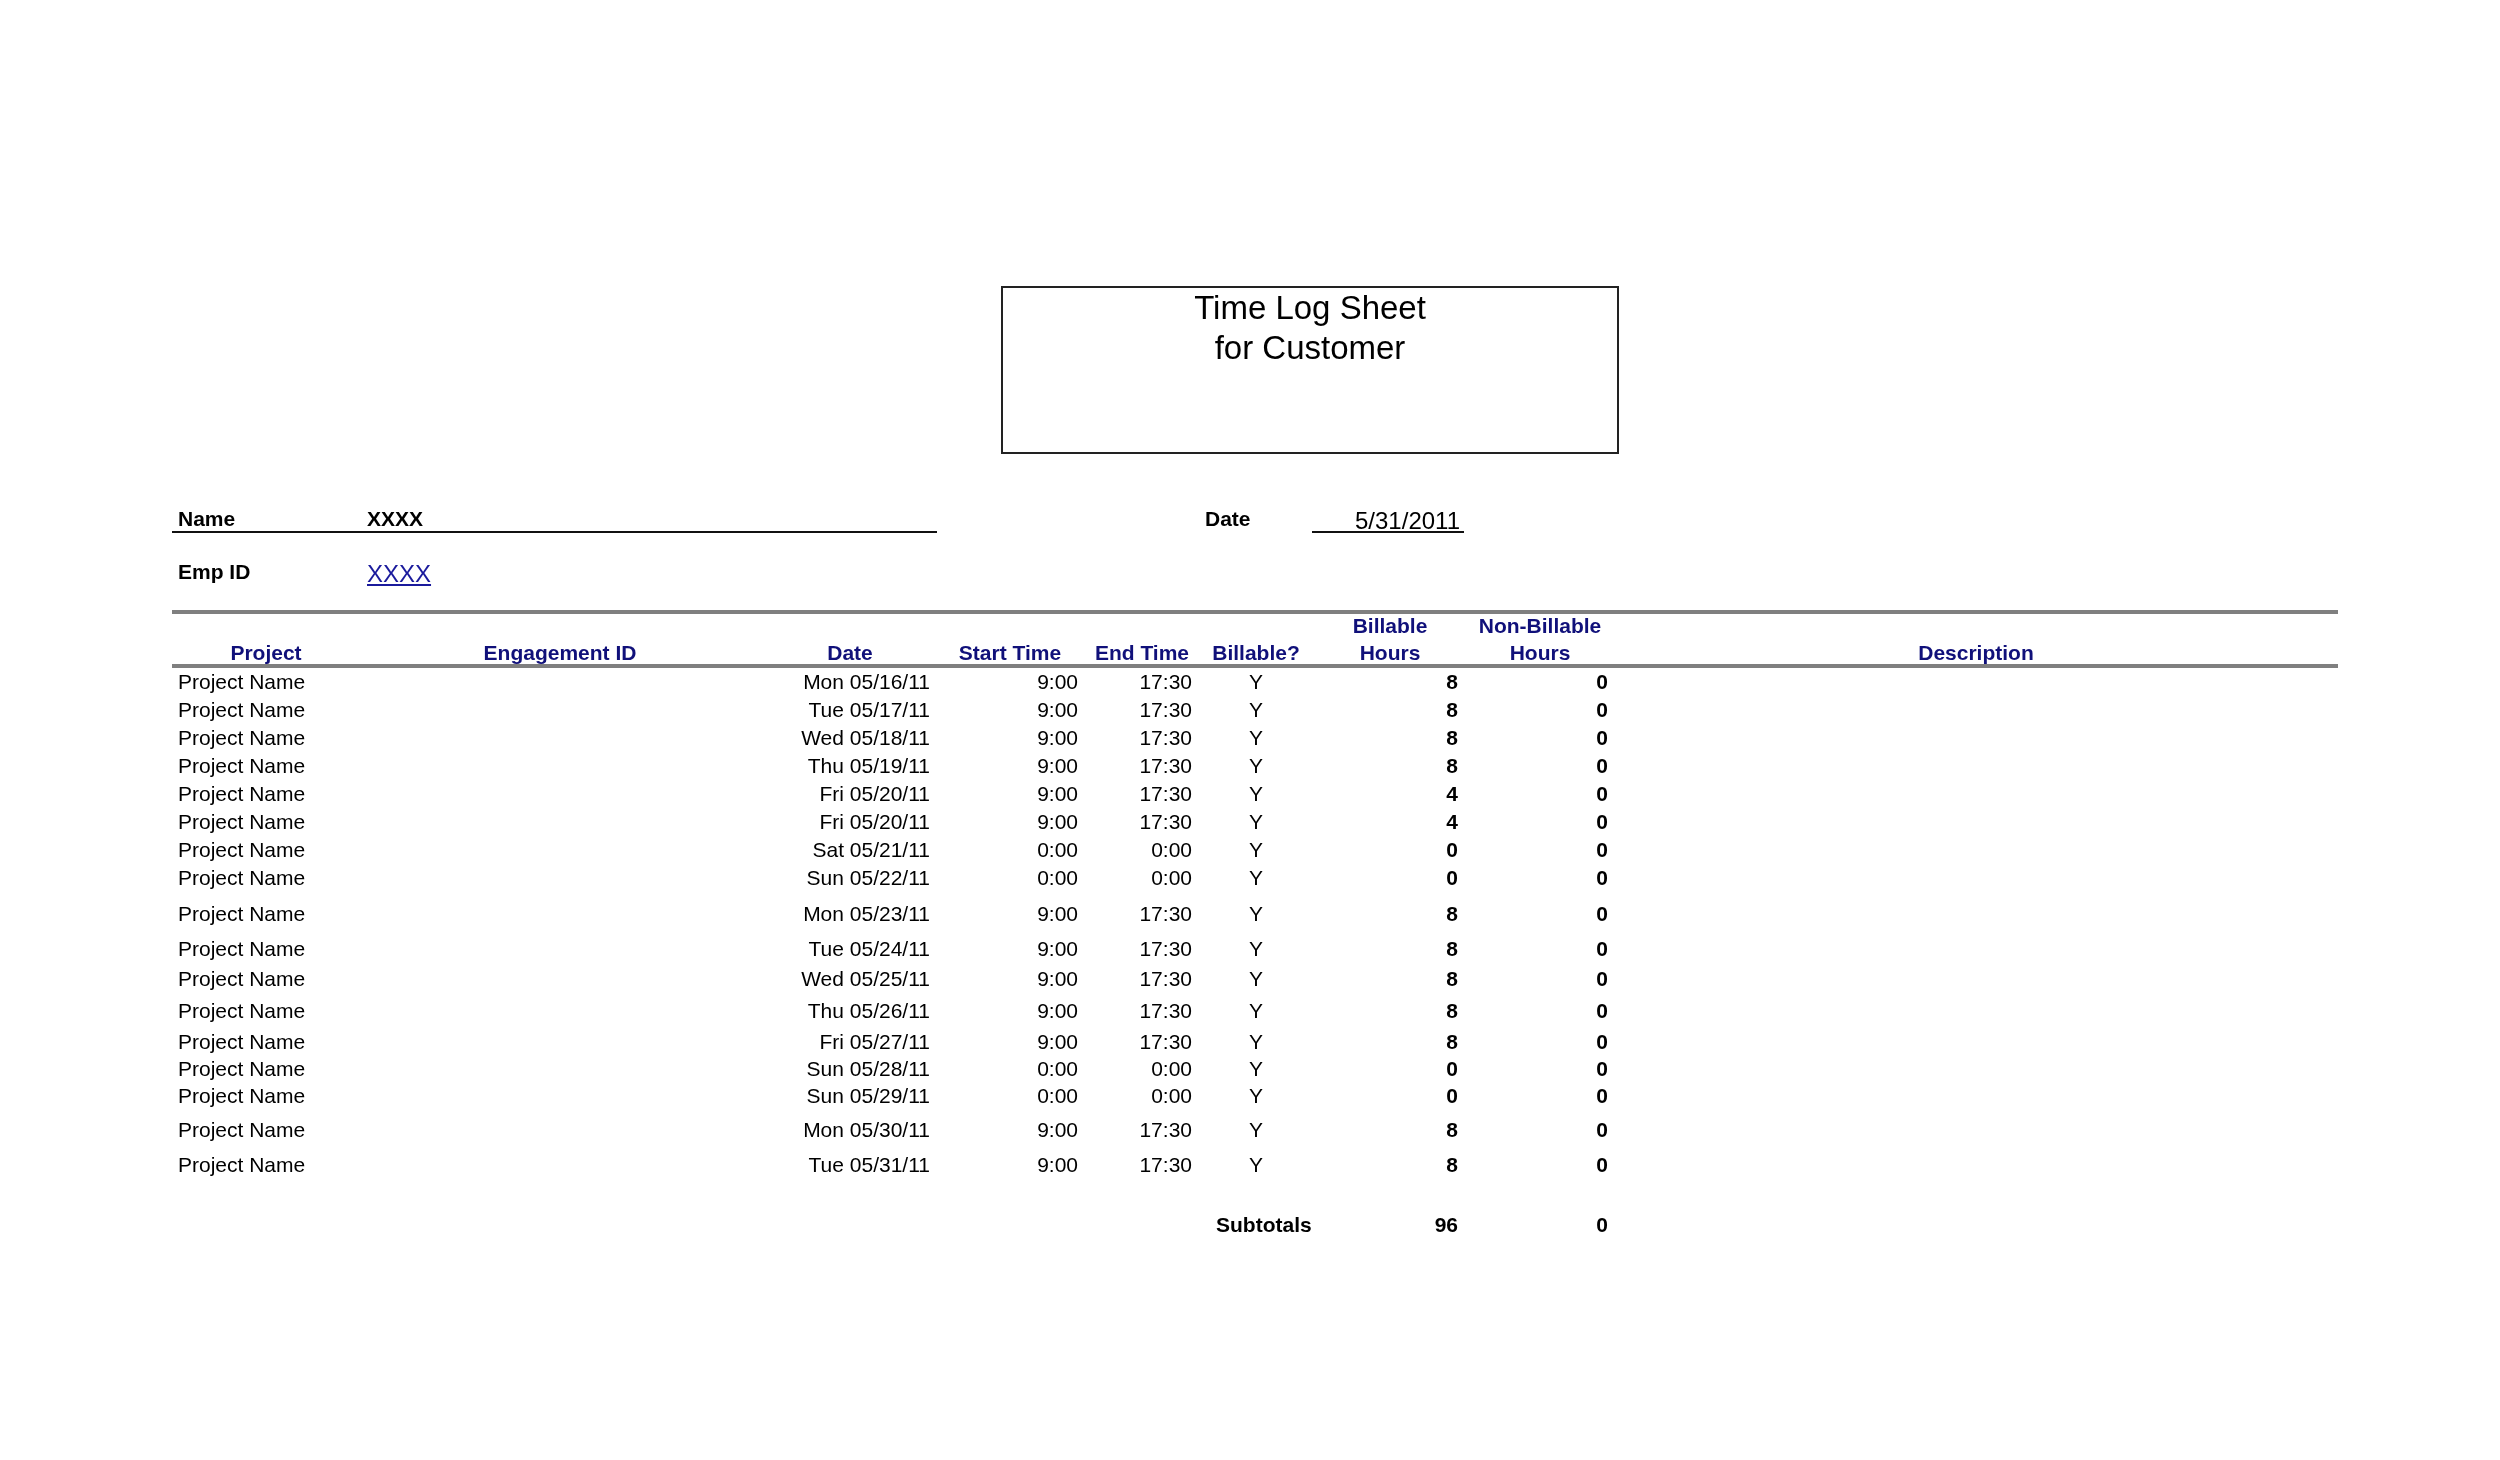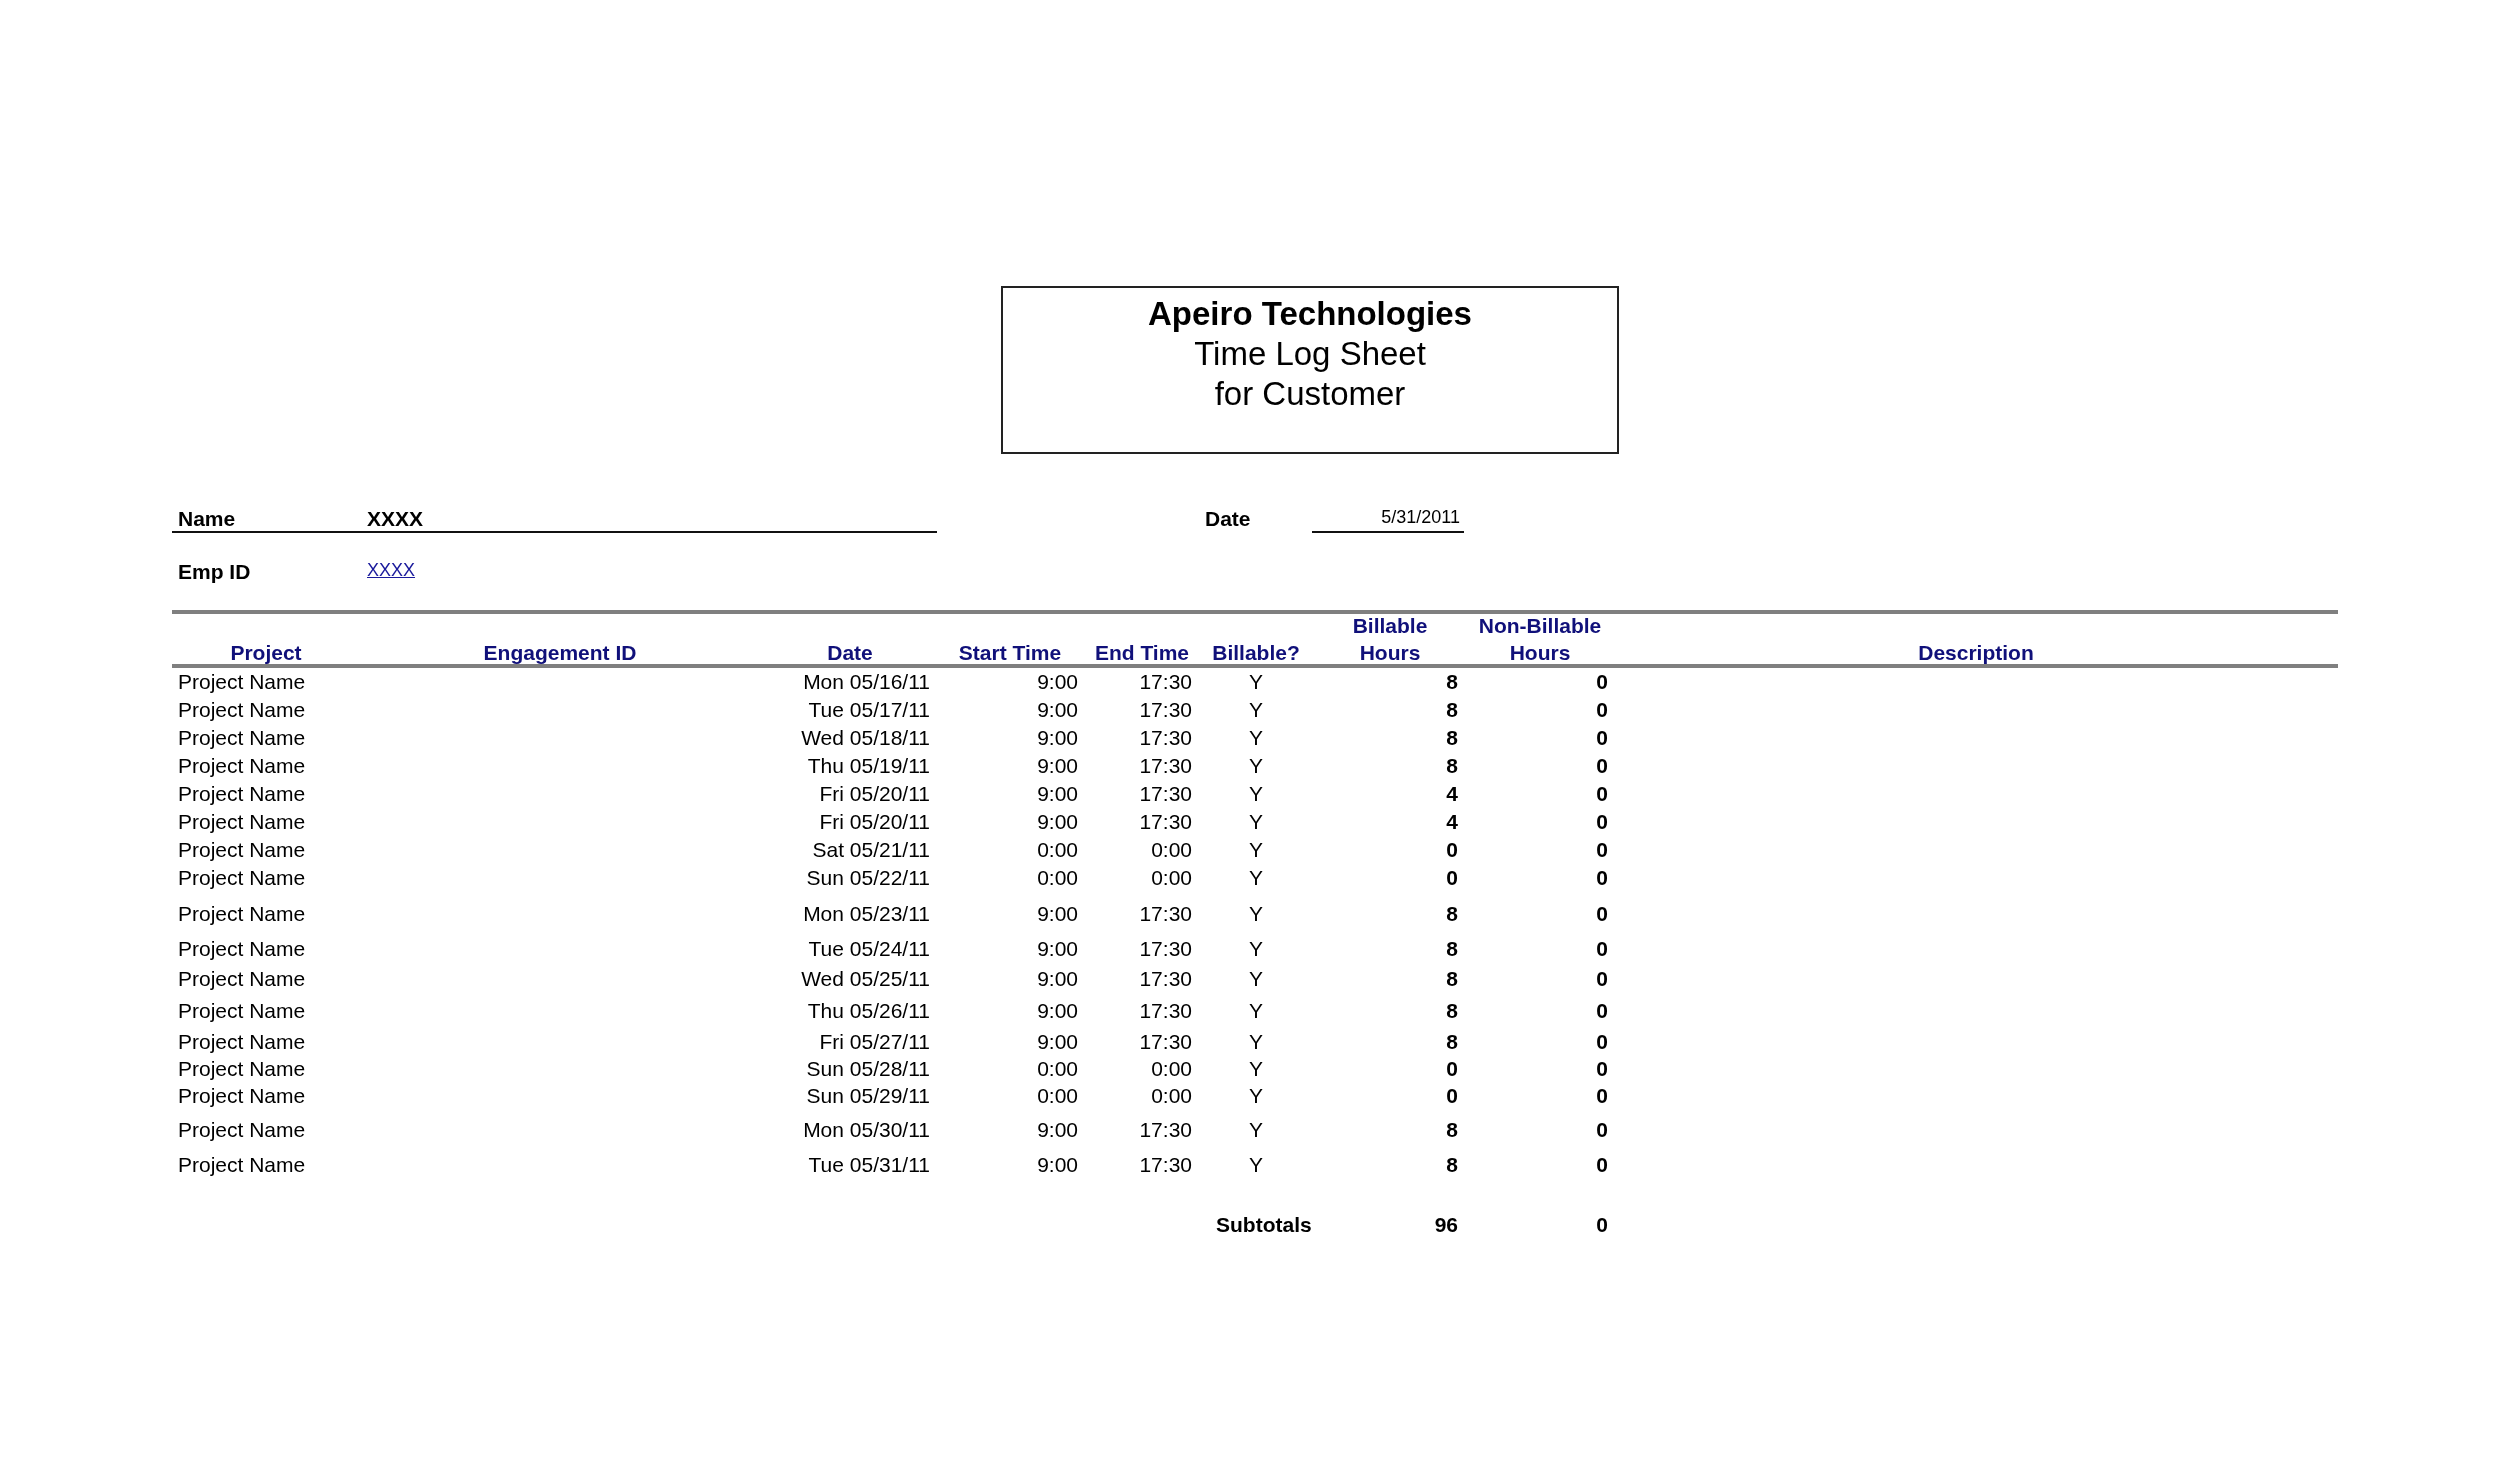--- a/index.html
+++ b/index.html
@@ -4,35 +4,34 @@
 <style>
   html, body { margin:0; padding:0; background:#ffffff; }
   body { width:2500px; height:1460px; position:relative; overflow:hidden;
          font-family:"Liberation Sans", sans-serif; color:#000; }
   .abs { position:absolute; white-space:nowrap; }
   .title-box { position:absolute; left:1001px; top:286px; width:618px; height:168px;
                border:2px solid #222; box-sizing:border-box; text-align:center; }
   .title-line { font-size:33px; line-height:40px; }
   .title-line.company { font-weight:bold; margin-top:6px; }
   .lbl { font-size:21px; font-weight:bold; }
-  .val { font-size:18px; }
+  .val { font-size:24px; }
   .bold { font-weight:bold; }
   .link { color:#1a1a9c; text-decoration:underline; }
   .uline { position:absolute; height:2px; background:#111; }
   .rule { position:absolute; left:172px; width:2166px; height:4px; background:#7f7f7f; }
   .hdr { position:absolute; font-size:21px; font-weight:bold; color:#10107a; text-align:center; line-height:26px; }
   .cell { position:absolute; font-size:21px; line-height:24px; white-space:nowrap; }
   .r { text-align:right; }
   .c { text-align:center; }
 </style>
 </head>
 <body>
 
 <div class="title-box">
-  <div class="title-line company">Apeiro Technologies</div>
   <div class="title-line">Time Log Sheet</div>
   <div class="title-line">for Customer</div>
 </div>
 
 <div class="abs lbl" style="left:178px; top:507px;">Name</div>
 <div class="abs lbl" style="left:367px; top:507px;">XXXX</div>
 <div class="uline" style="left:172px; top:531px; width:765px;"></div>
 
 <div class="abs lbl" style="left:1205px; top:507px;">Date</div>
 <div class="abs val" style="left:1310px; top:507px; width:150px; text-align:right;">5/31/2011</div>

